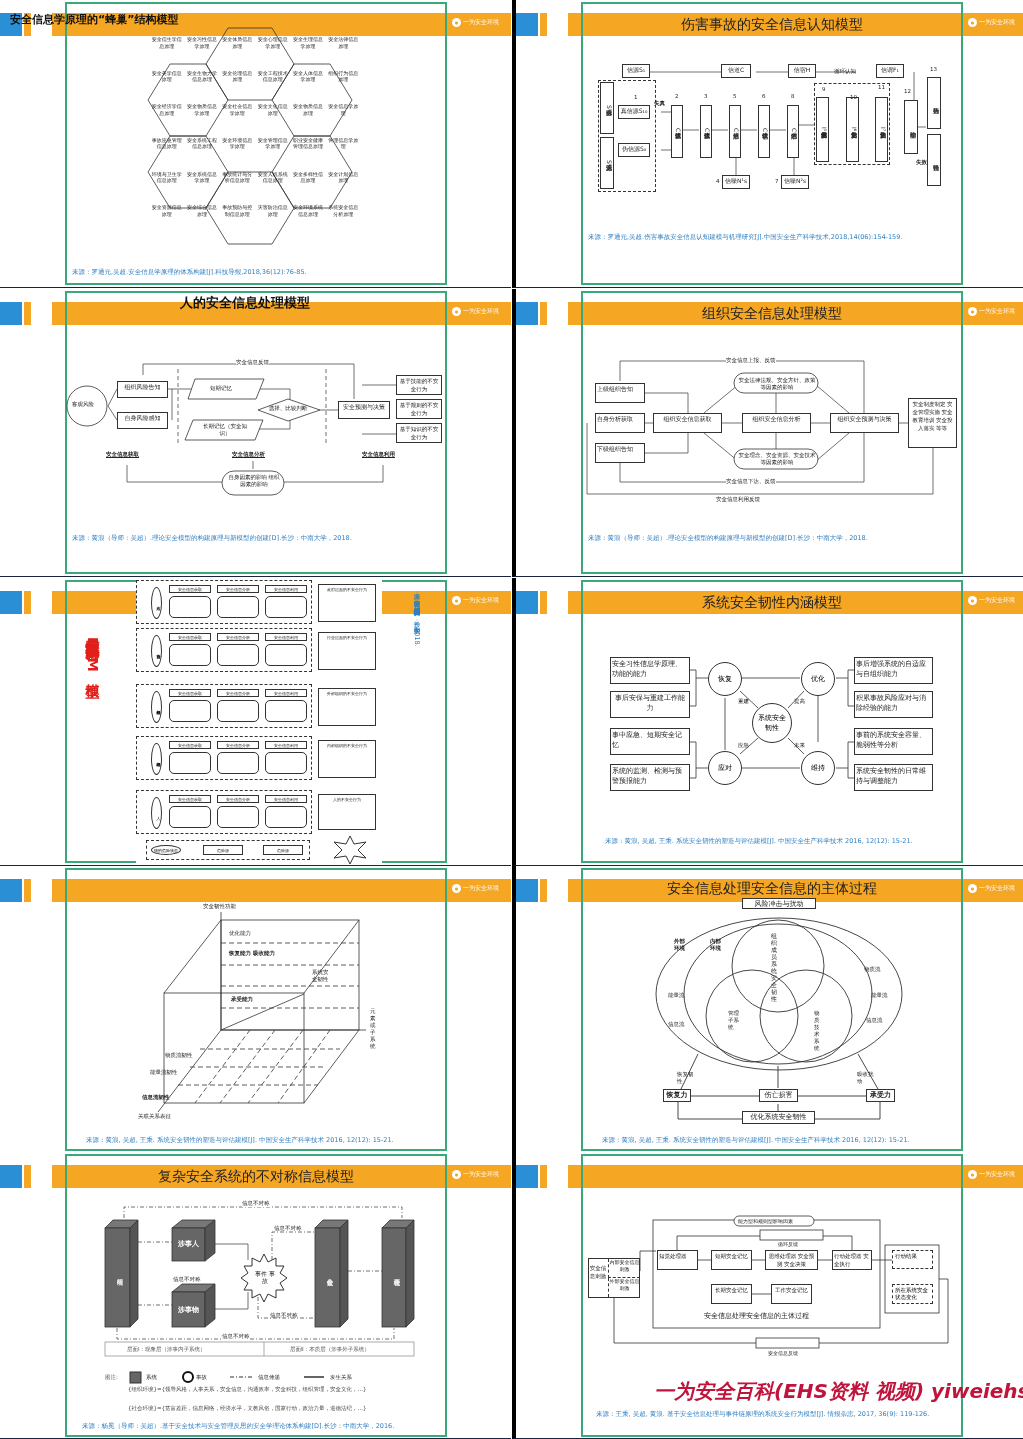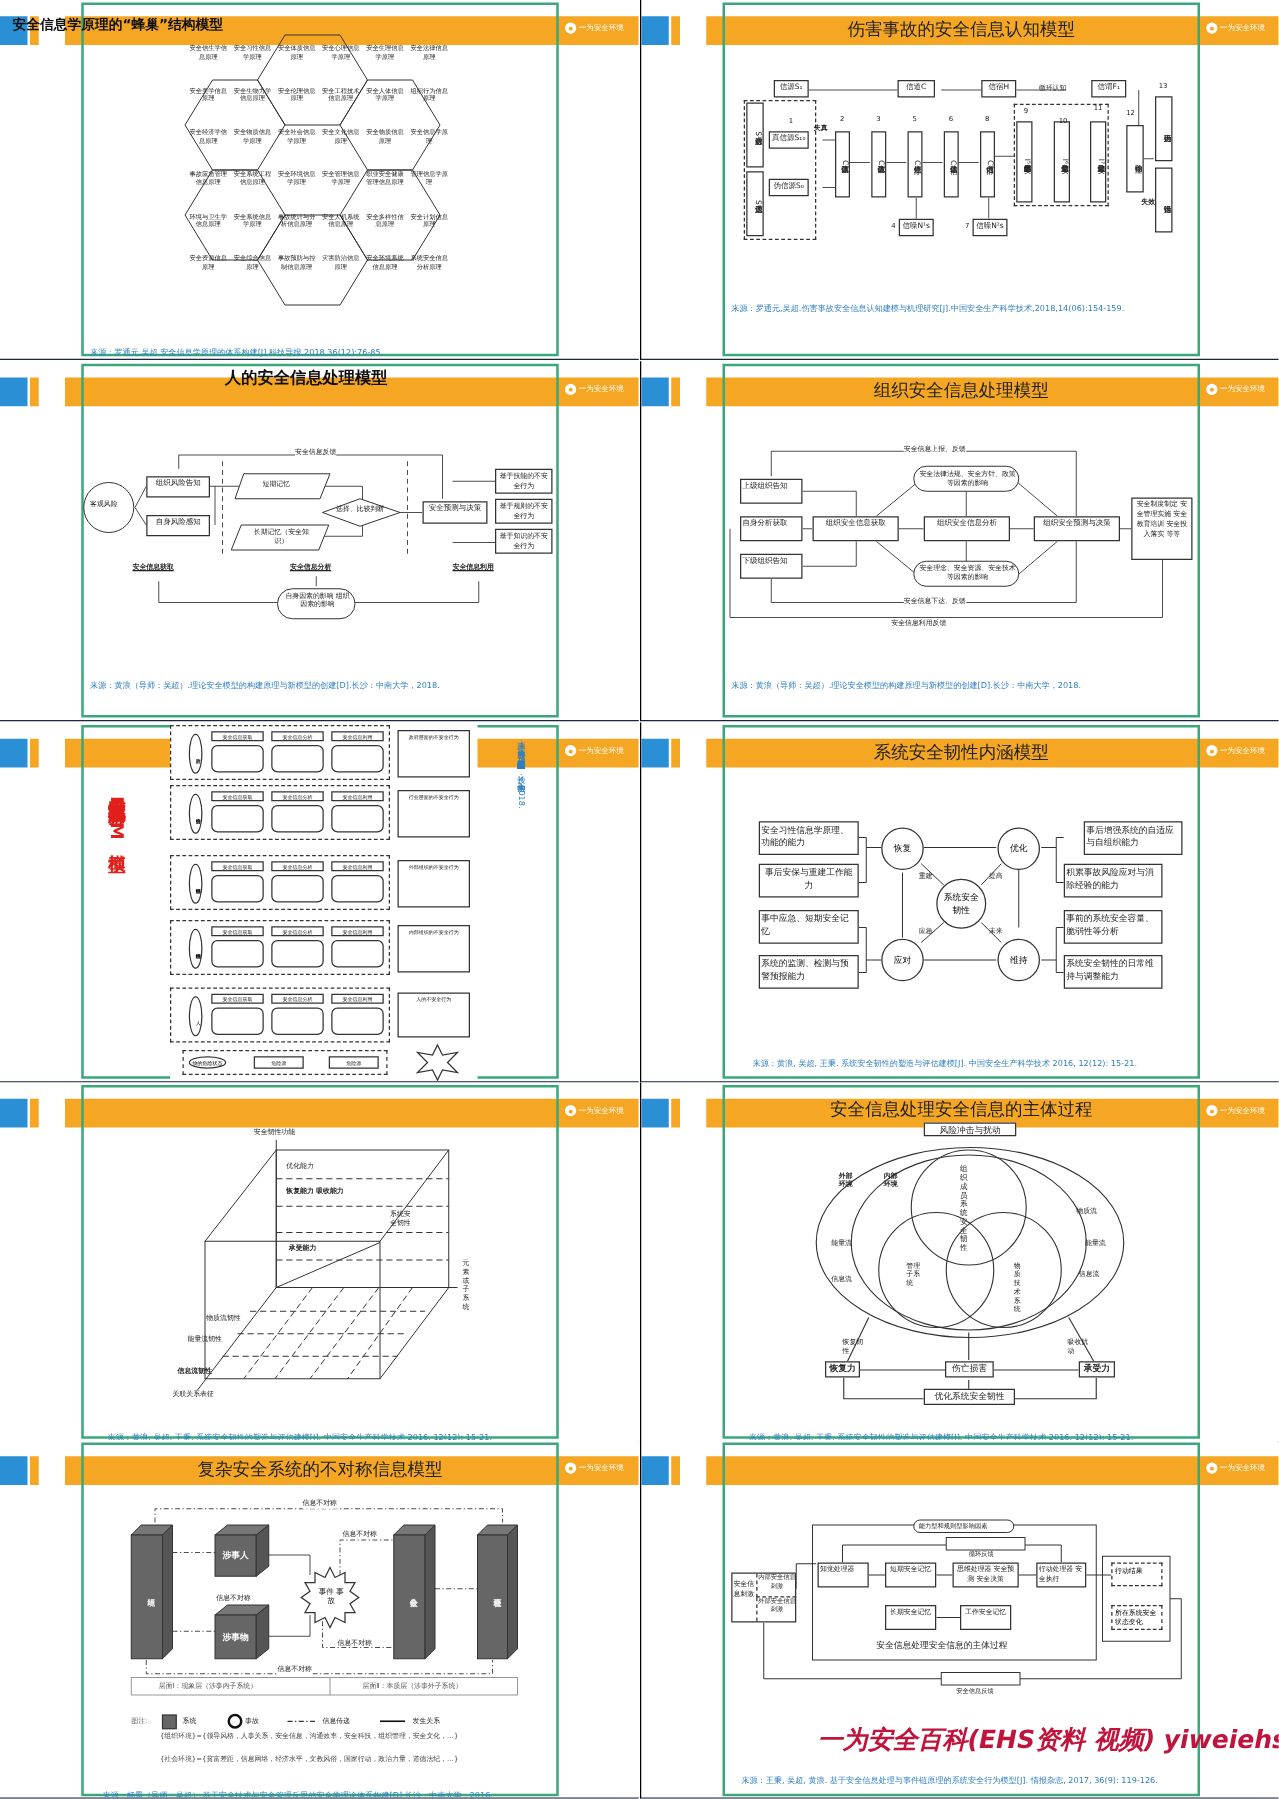--- a/index.html
+++ b/index.html
@@ -1,28 +1,28 @@
 <!DOCTYPE html>
 <html><head>
 <meta charset="utf-8">
 <style>
   * { box-sizing: border-box; margin: 0; padding: 0; }
   html, body { width: 1023px; height: 1439px; background: #fff; overflow: hidden; }
   body { font-family: "DejaVu Sans", "Liberation Sans", sans-serif; position: relative; }
   .grid { position: absolute; left: 0; top: 0; width: 1023px; height: 1439px; }
   .slide { position: absolute; width: 511px; height: 288px; background: #fff; overflow: hidden; border-bottom: 1px solid #1a2340; }
-  .slide.right { border-left: 1px solid #000000; }
+  .slide.right { border-left: 4px solid #000000; }
   .slide .blue-block { position: absolute; left: 0; top: 13px; width: 22px; height: 23px; background: #2b8fd6; }
   .slide .orange-small { position: absolute; left: 24px; top: 13px; width: 7px; height: 23px; background: #f5a623; }
   .slide .banner { position: absolute; left: 52px; top: 13px; right: 0; height: 23px; background: #f5a623; }
   .slide .frame { position: absolute; left: 65px; top: 2px; width: 382px; height: 283px; border: 2px solid #3aa87a; }
   .slide .title { position: absolute; left: 65px; top: 13px; width: 382px; height: 23px; text-align: center; font-size: 14px; line-height: 23px; color: #222; font-family: "DejaVu Sans", sans-serif; }
   .slide .logo { position: absolute; left: 452px; top: 18px; font-size: 6px; color: #fff; display: flex; align-items: center; gap: 2px; }
   .slide .logo .dot { width: 9px; height: 9px; border-radius: 50%; background: #fff; color: #f5a623; font-size: 4px; line-height: 9px; text-align: center; }
-  .slide .source { position: absolute; left: 72px; width: 370px; font-size: 6.5px; color: #2f7fc1; line-height: 9px; margin-top: 10px; }
+  .slide .source { position: absolute; left: 72px; width: 370px; font-size: 6.5px; color: #2f7fc1; line-height: 9px; }
   .box { position: absolute; border: 1px solid #333; background: #fff; font-size: 6px; color: #222; text-align: center; line-height: 8px; padding: 1px; }
   .vbox { position: absolute; border: 1px solid #333; background: #fff; font-size: 6px; color: #222; writing-mode: vertical-rl; text-align: center; line-height: 8px; }
   .lbl { position: absolute; font-size: 5.5px; color: #222; line-height: 7px; }
   .dashed { position: absolute; border: 1px dashed #333; }
   svg { position: absolute; overflow: visible; }
   .watermark { position: absolute; left: 654px; top: 1378px; font-size: 20px; font-weight: bold; font-style: italic; color: #c0143c; letter-spacing: 0; font-family: "DejaVu Sans", sans-serif; white-space: nowrap; }
   .vtitle { position: absolute; writing-mode: vertical-rl; font-weight: bold; color: #e0201b; font-size: 14px; letter-spacing: 1px; }
   .vsource { position: absolute; writing-mode: vertical-rl; font-size: 6.5px; color: #2f7fc1; line-height: 9px; }
   .hex-text { position: absolute; font-size: 5px; line-height: 6.5px; color: #222; text-align: center; }
   .circle { position: absolute; border: 1px solid #333; border-radius: 50%; background: #fff; display: flex; align-items: center; justify-content: center; font-size: 7px; text-align: center; }
@@ -374,21 +374,21 @@
     <div class="circle" style="left:285px;top:173px;width:34px;height:34px;">维持</div>
     <div class="circle" style="left:236px;top:125px;width:40px;height:40px;font-size:7px;padding:4px;">系统安全韧性</div>
     <div class="lbl" style="left:222px;top:120px;">重建</div>
     <div class="lbl" style="left:278px;top:120px;">提高</div>
     <div class="lbl" style="left:222px;top:164px;">应急</div>
     <div class="lbl" style="left:278px;top:164px;">未来</div>
     <div class="box" style="left:94px;top:79px;width:80px;height:27px;font-size:7px;line-height:10px;text-align:left;">安全习性信息学原理、功能的能力</div>
     <div class="box" style="left:94px;top:113px;width:80px;height:27px;font-size:7px;line-height:10px;">事后安保与重建工作能力</div>
     <div class="box" style="left:94px;top:150px;width:80px;height:27px;font-size:7px;line-height:10px;text-align:left;">事中应急、短期安全记忆</div>
     <div class="box" style="left:94px;top:186px;width:80px;height:27px;font-size:7px;line-height:10px;text-align:left;">系统的监测、检测与预警预报能力</div>
-    <div class="box" style="left:354px;top:79px;width:79px;height:27px;font-size:7px;line-height:10px;text-align:left;">事后增强系统的自适应与自组织能力</div>
+    <div class="box" style="left:338px;top:79px;width:79px;height:27px;font-size:7px;line-height:10px;text-align:left;">事后增强系统的自适应与自组织能力</div>
     <div class="box" style="left:338px;top:113px;width:79px;height:27px;font-size:7px;line-height:10px;text-align:left;">积累事故风险应对与消除经验的能力</div>
     <div class="box" style="left:338px;top:150px;width:79px;height:27px;font-size:7px;line-height:10px;text-align:left;">事前的系统安全容量、脆弱性等分析</div>
     <div class="box" style="left:338px;top:186px;width:79px;height:27px;font-size:7px;line-height:10px;text-align:left;">系统安全韧性的日常维持与调整能力</div>
     <div class="source" style="top:259px;left:89px;">来源：黄浪, 吴超, 王秉. 系统安全韧性的塑造与评估建模[J]. 中国安全生产科学技术 2016, 12(12): 15-21.</div>
   </div>
 
   <div class="slide" style="left:0;top:866px;">
     <div class="blue-block"></div>
     <div class="orange-small"></div>
     <div class="banner"></div>

